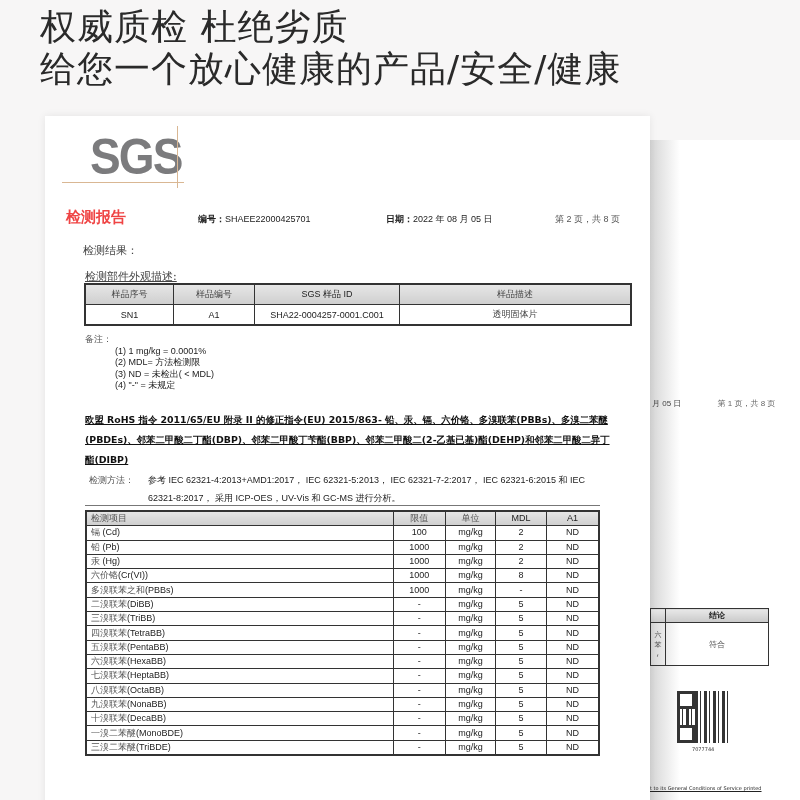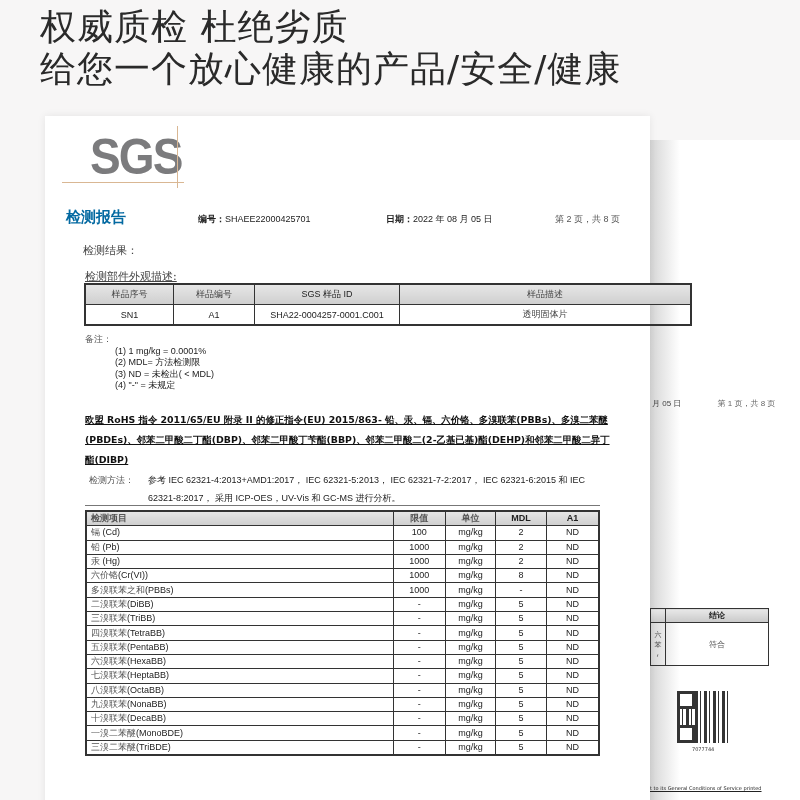--- a/index.html
+++ b/index.html
@@ -63,33 +63,33 @@
     .logo {
       position: absolute; left: 28px; top: 4px; font-size: 50px; font-weight: bold;
       color: #7b7b7d; letter-spacing: -2px; line-height: 54px;
       font-family: "Liberation Sans Narrow", "Liberation Sans", sans-serif;
       transform: scaleX(0.92); transform-origin: left;
     }
     .logo-hline { position: absolute; left: 0; top: 56px; width: 122px; height: 1px; background: #d9b793; }
     .logo-vline { position: absolute; left: 115px; top: 0; width: 1px; height: 62px; background: #d9b793; }
 
     .report-head { position: absolute; left: 21px; top: 92px; width: 570px; height: 22px; }
-    .report-title { position: absolute; left: 0; top: 0; font-size: 15px; font-weight: bold; color: #0369a1; font-family: "DejaVu Sans", sans-serif; }
+    .report-title { position: absolute; left: 0; top: 0; font-size: 15px; font-weight: bold; color: #ef4444; font-family: "DejaVu Sans", sans-serif; }
     .meta { position: absolute; top: 5px; font-size: 9px; color: #222; white-space: nowrap; padding-left: 15px; }
     .meta b { font-family: "DejaVu Sans", sans-serif; }
     .meta.no { left: 117px; }
     .meta.date { left: 305px; }
     .meta.page { left: 474px; color: #555; }
 
     .label-small { position: absolute; font-size: 11px; color: #444; font-family: "DejaVu Serif", serif; }
     .results-label { left: 38px; top: 127px; }
     .appearance-label { left: 40px; top: 153px; text-decoration: underline; }
 
     .sample-table {
-      position: absolute; left: 39px; top: 167px; width: 608px; border-collapse: collapse;
+      position: absolute; left: 39px; top: 167px; width: 548px; border-collapse: collapse;
       font-size: 9px; text-align: center;
     }
     .sample-table td, .sample-table th { border: 1px solid #333; height: 19px; padding: 0; }
     .sample-table th { background: linear-gradient(#e6e6e6, #cfcfcf); font-weight: normal; color: #444; font-family: "DejaVu Serif", serif; }
     .sample-table th.en { font-family: "Liberation Sans", sans-serif; color: #222; }
     .sample-table td.cn { font-family: "DejaVu Serif", serif; color: #444; }
     .sample-table { border: 2px solid #333; }
 
     .notes { position: absolute; left: 40px; top: 218px; font-size: 9px; line-height: 11.5px; color: #222; }
     .notes .title { font-family: "DejaVu Serif", serif; color: #555; }
@@ -103,21 +103,21 @@
     .method { position: absolute; left: 44px; top: 355px; font-size: 9px; line-height: 18px; color: #222; width: 520px; }
     .method .lbl { position: absolute; left: 0; top: 0; font-family: "DejaVu Serif", serif; color: #555; }
     .method .txt { position: absolute; left: 59px; top: 0; width: 455px; }
     .method-rule { position: absolute; left: 40px; top: 389px; width: 515px; height: 1px; background: #777; }
 
     .results-table {
       position: absolute; left: 40px; top: 394px; width: 515px; border-collapse: collapse;
       font-size: 9px; border: 2px solid #333;
     }
     .results-table th, .results-table td { border: 1px solid #333; height: 13.3px; padding: 0; line-height: 13px; }
-    .results-table th { background: linear-gradient(#e6e6e6, #cfcfcf); font-weight: bold; }
+    .results-table th { background: linear-gradient(#e6e6e6, #cfcfcf); font-weight: normal; }
     .results-table th.item, .results-table td.item { text-align: left; padding-left: 4px; }
     .results-table td.c, .results-table th.c { text-align: center; }
     .results-table .cn { font-family: "DejaVu Serif", serif; color: #555; }
     .results-table col.c1 { width: 282px; }
     .results-table col.c2 { width: 48px; }
     .results-table col.c3 { width: 46px; }
     .results-table col.c4 { width: 47px; }
     .results-table col.c5 { width: 48px; }
   </style>
 </head>

